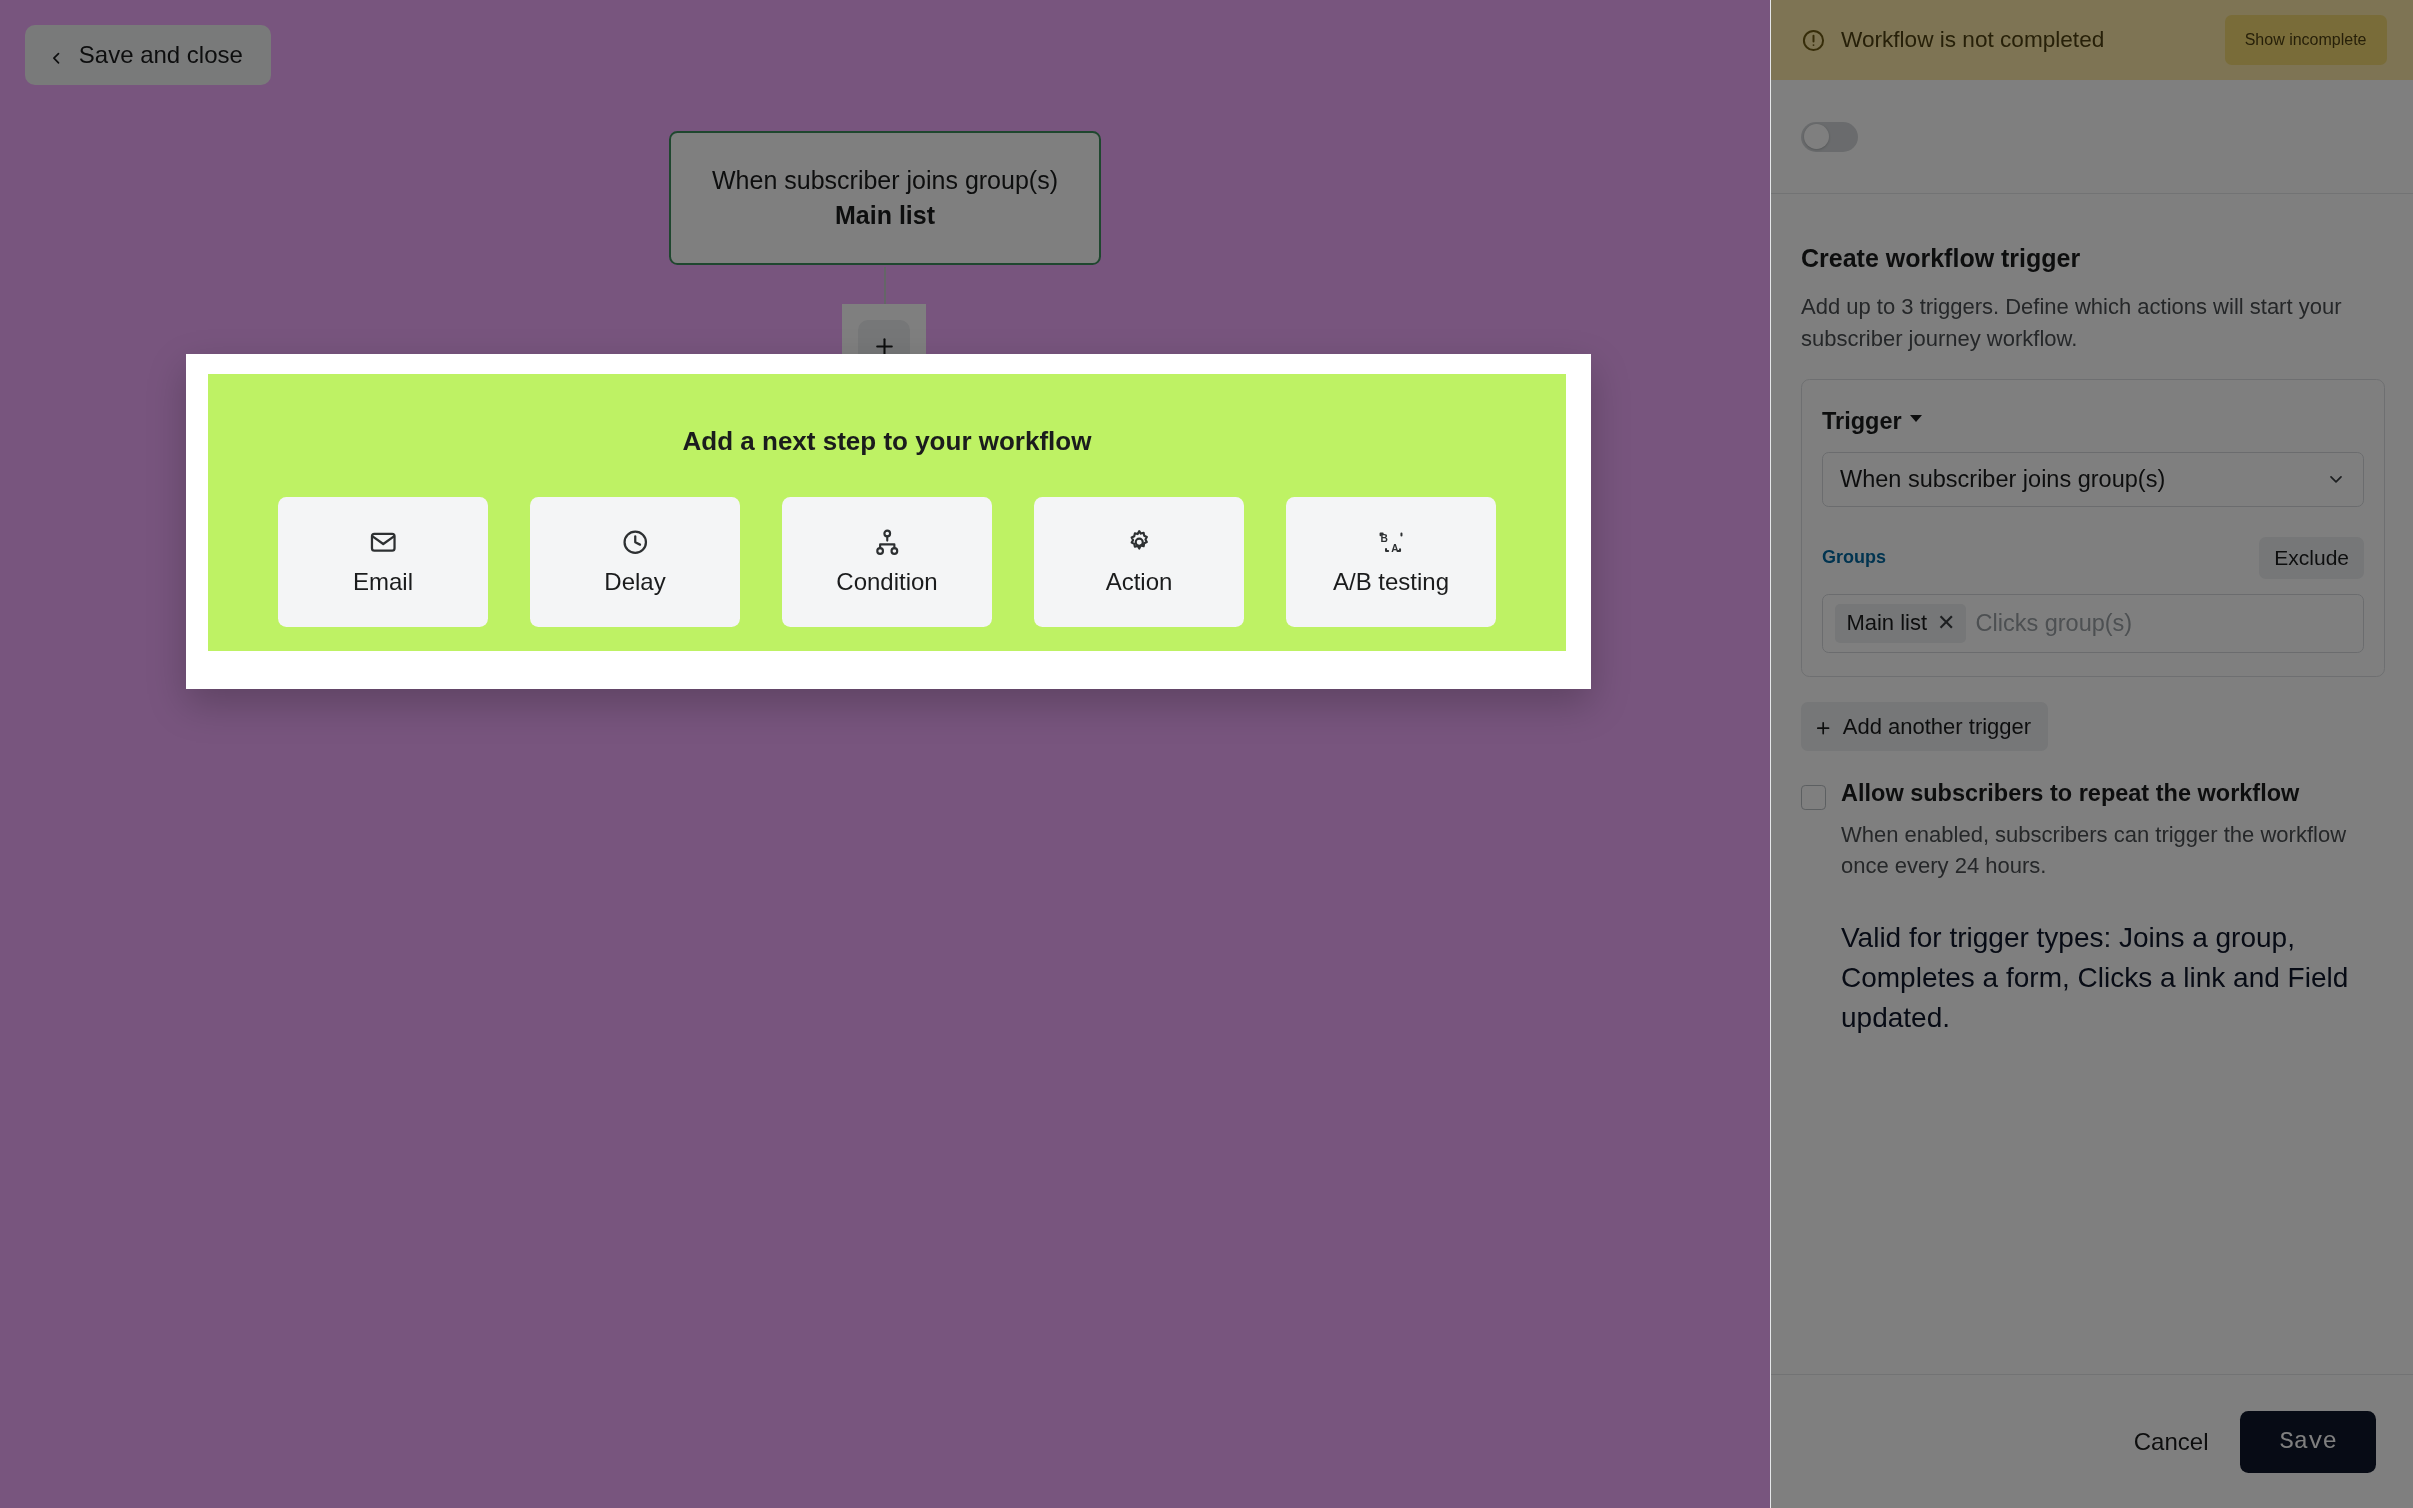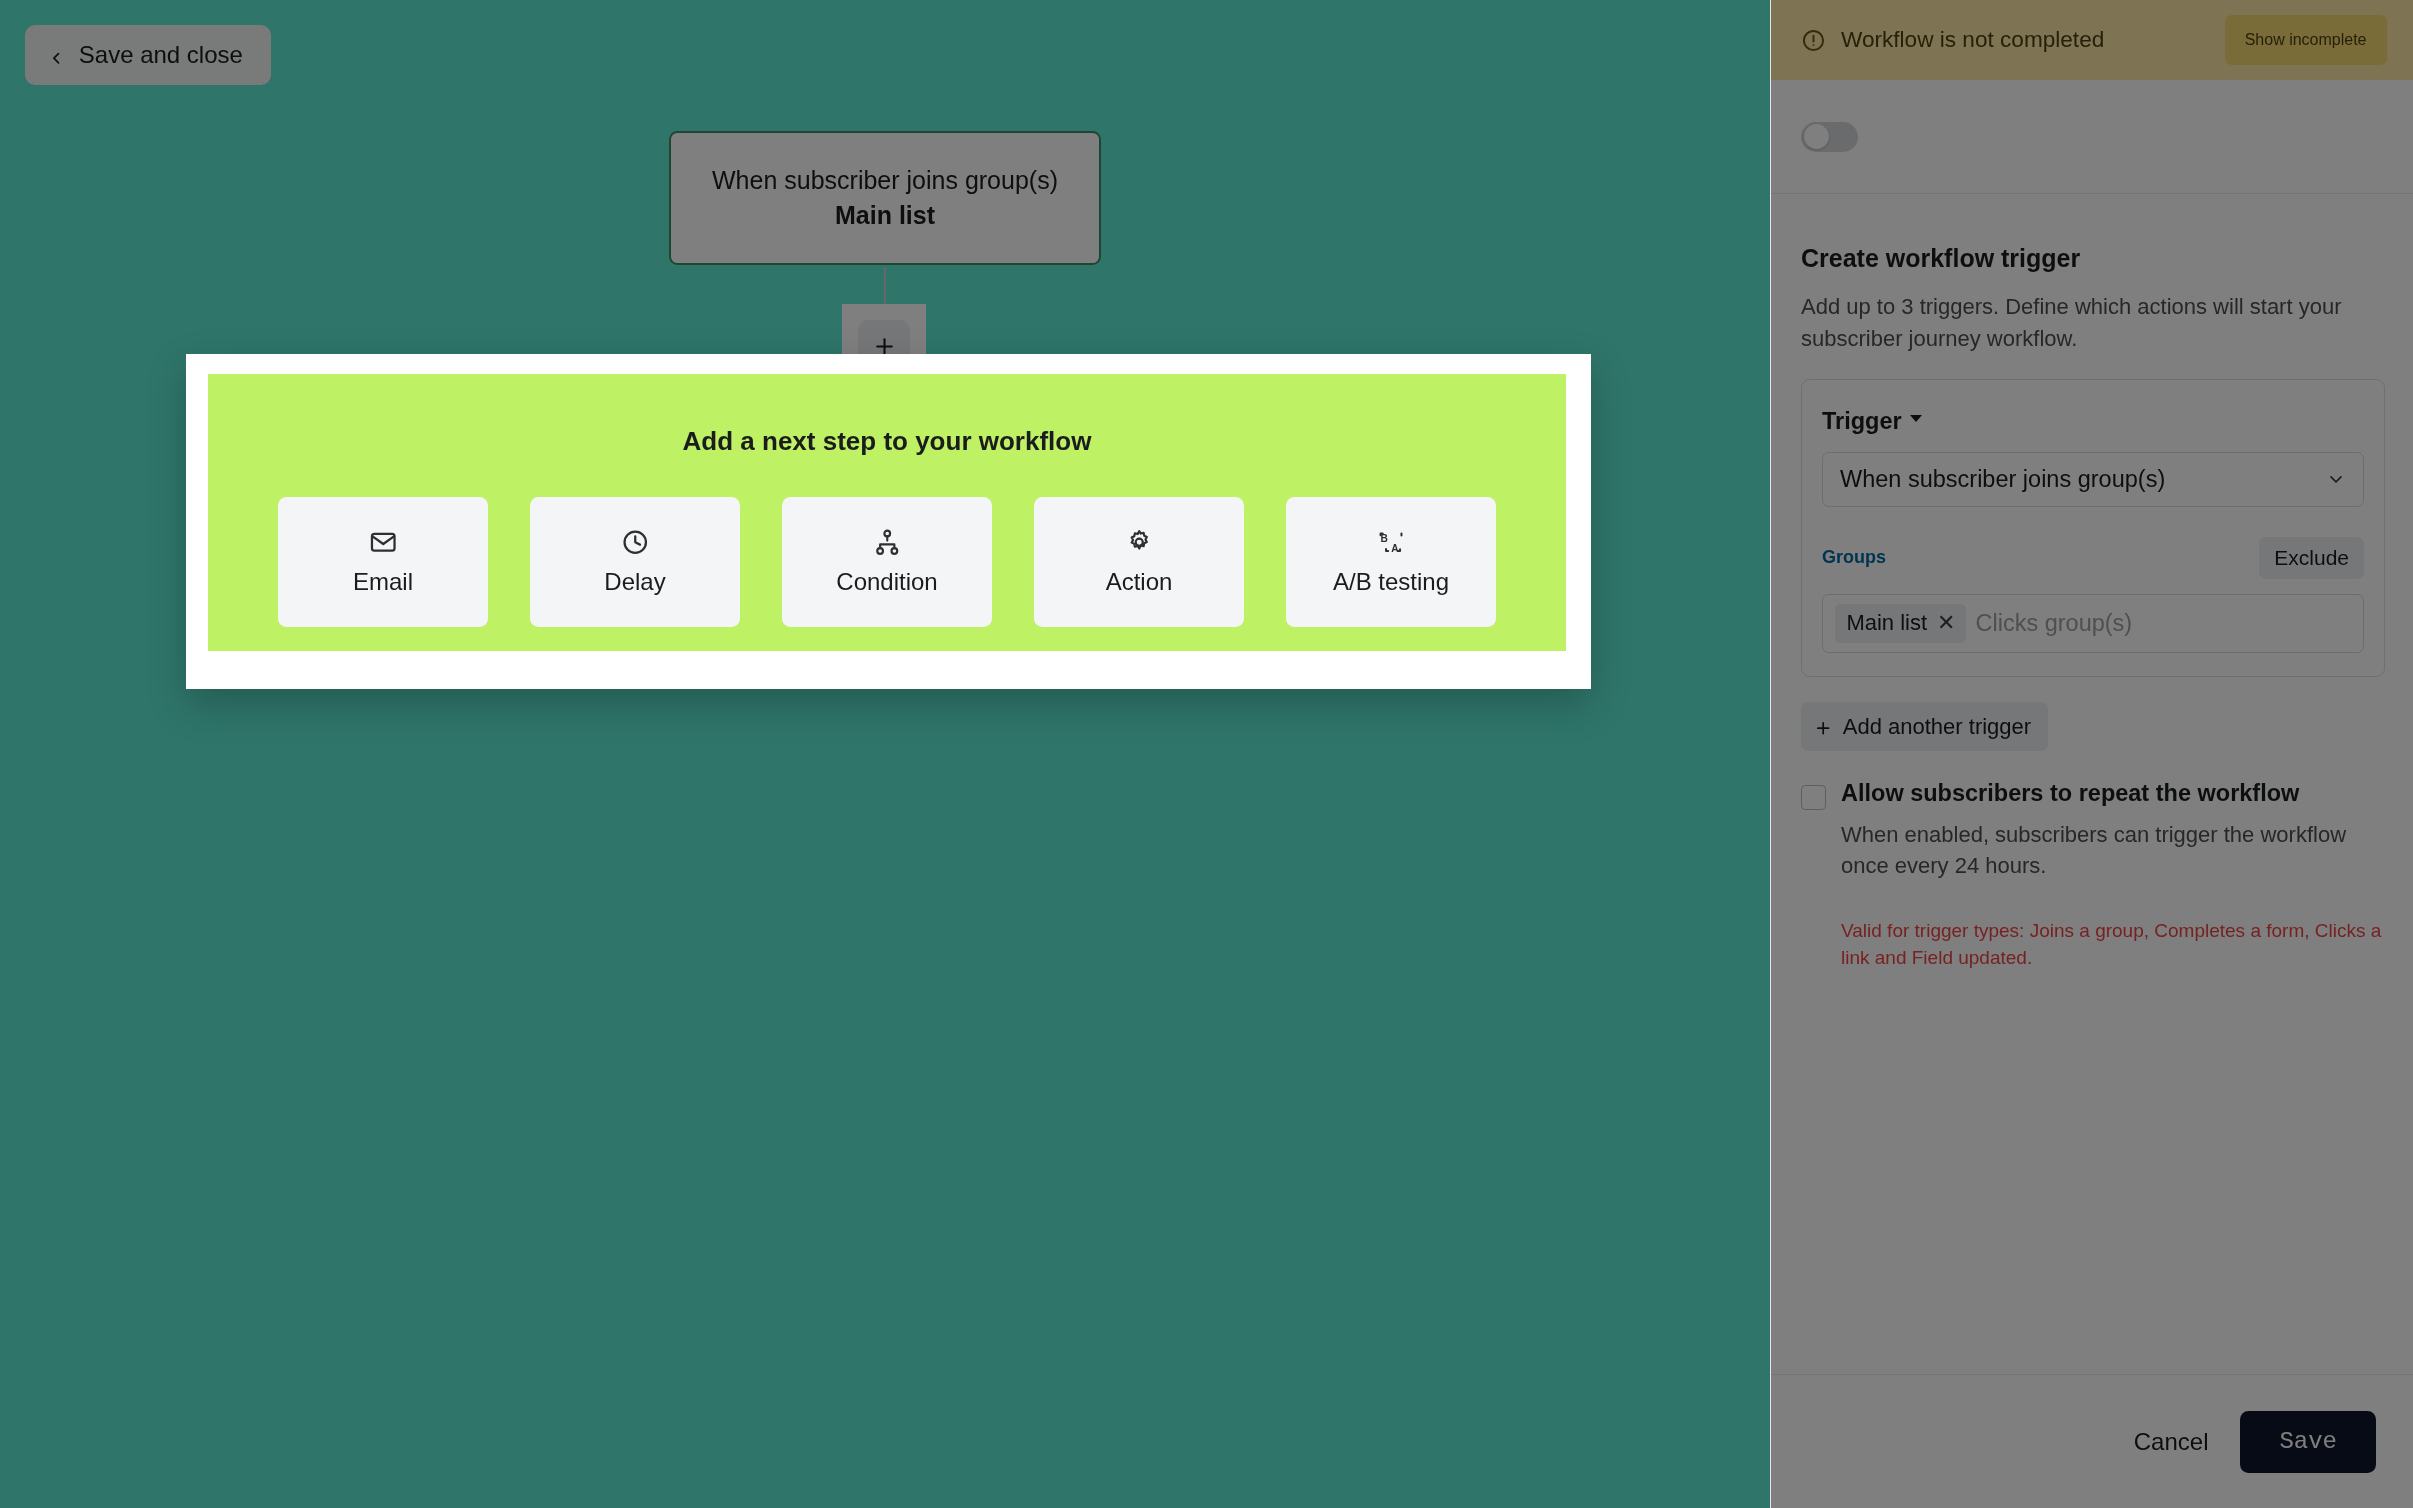--- a/index.html
+++ b/index.html
@@ -10,21 +10,21 @@
     overflow: hidden;
   }
 
   
   #app { position: relative; width: 2413px; height: 1508px; }
 
   
   #canvas {
     position: absolute; left: 0; top: 0;
     width: 1770px; height: 1508px;
-    background: #5eead4;
+    background: #f0abfc;
   }
 
   .topbar { position: absolute; left: 0; top: 0; width: 100%; height: 117px; }
   .save-close-btn {
     position: absolute; left: 25px; top: 25px;
     height: 60px; padding: 0 28.5px 0 22px;
     display: flex; align-items: center; gap: 13.4px;
     background: #f3f4f5; border: none; border-radius: 10px;
     font-size: 24px; color: #1b1c1d; cursor: pointer;
     font-family: "Liberation Sans", sans-serif;
@@ -184,21 +184,21 @@
   }
   .add-trigger-btn .pl { width: 18.4px; height: 18.4px; display:block; }
 
   .repeat-block { margin-top: 28.5px; display: flex; gap: 15px; }
   .checkbox {
     width: 25px; height: 25px; flex: 0 0 auto; margin-top: 5px;
     border: 1.7px solid #b9bec2; border-radius: 4.2px; background: #fff; cursor: pointer;
   }
   .repeat-title { font-size: 23.5px; font-weight: 700; color: #1b1c1d; }
   .repeat-desc { font-size: 22px; line-height: 1.42; color: #4b4f52; margin-top: 11.7px; }
-  .repeat-valid { font-size: 19px; line-height: 1.42; color: #ef4444; margin-top: 37px; }
+  .repeat-valid { font-size: 28px; line-height: 1.42; color: #0f172a; margin-top: 37px; }
 
   .panel-footer {
     position: absolute; left: 0; bottom: 0; width: 644px; height: 134px;
     border-top: 0.8px solid #e4e6e8;
     display: flex; align-items: center; justify-content: flex-end;
     gap: 23.5px; padding: 0 39px;
   }
   .btn-cancel {
     background: none; border: none; font-size: 24px; color: #1b1c1d; cursor: pointer;
     padding: 13.4px 8.4px; font-family: "Liberation Sans", sans-serif;

